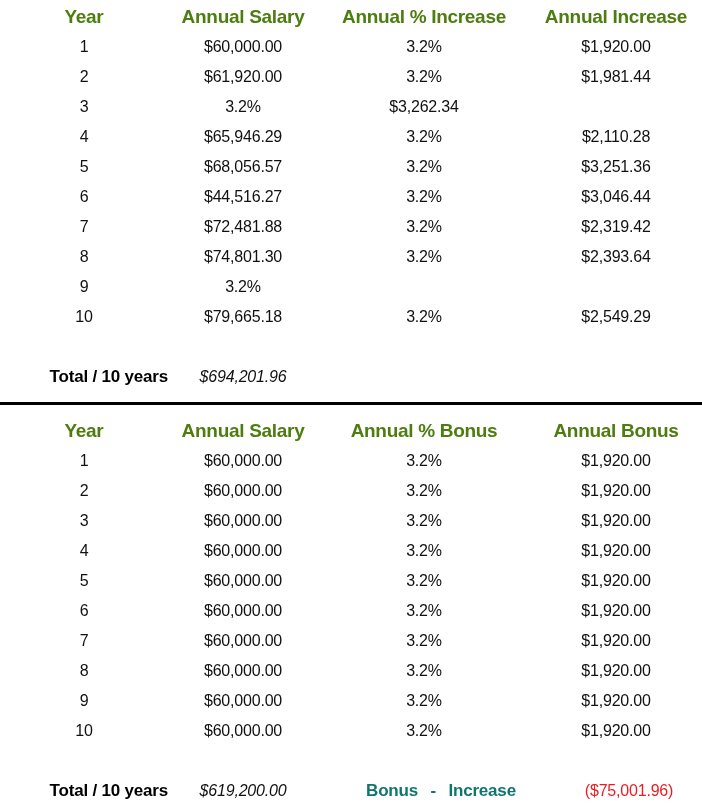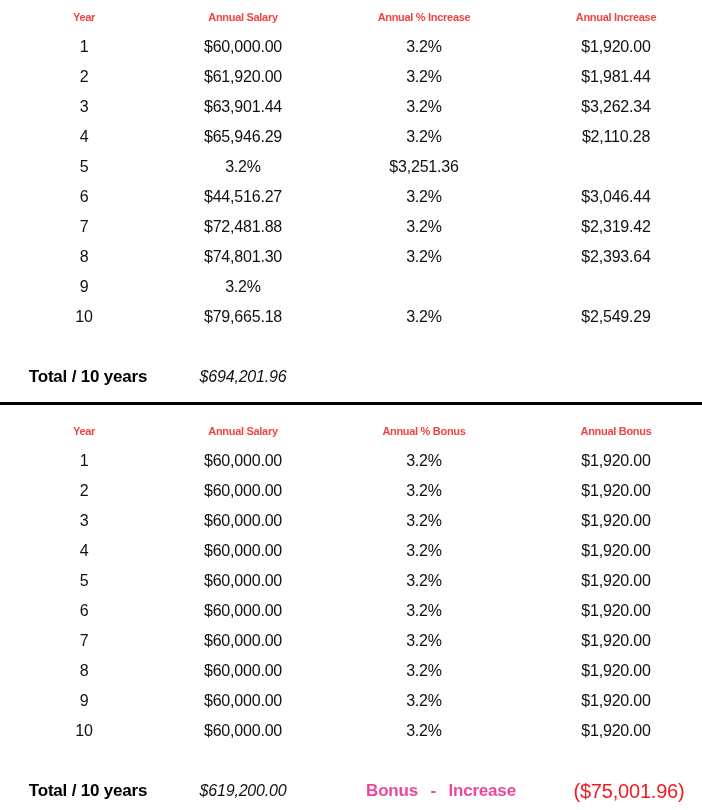--- a/index.html
+++ b/index.html
@@ -26,43 +26,43 @@
   }
   .cell {
     text-align: center;
     font-size: 16px;
     line-height: 30px;
     white-space: nowrap;
     overflow: visible;
   }
   .header-row .cell {
     font-weight: bold;
-    font-size: 11px;
-    color: #ef4444;
+    font-size: 19px;
+    color: #4d7c0f;
     letter-spacing: -0.3px;
   }
   .spacer { height: 30px; }
   .total-row { height: 30px; }
   .total-row .total-label-cell {
-    text-align: center;
+    text-align: right;
     padding-left: 8px;
     font-weight: bold;
     font-size: 17px;
     color: #000000;
   }
   .total-row .total-value-cell { font-size: 16px; font-style: italic; }
   .total-row .diff-label-cell {
     font-weight: bold;
     font-size: 17px;
-    color: #ec4899;
+    color: #0f766e;
     word-spacing: 8px;
     padding-left: 34px;
   }
   .total-row .diff-value-cell {
-    font-size: 20px;
+    font-size: 16px;
     padding-left: 26px;
   }
   .divider {
     height: 3px;
     background: #000000;
     margin-top: 10px;
   }
   .second-section { margin-top: 9px; }
 </style>
 </head>
@@ -85,32 +85,32 @@
           <div class="cell">$1,920.00</div>
         </div>
         <div class="row">
           <div class="cell">2</div>
           <div class="cell">$61,920.00</div>
           <div class="cell">3.2%</div>
           <div class="cell">$1,981.44</div>
         </div>
         <div class="row">
           <div class="cell">3</div>
-          <div class="cell">$63,901.44</div>
           <div class="cell">3.2%</div>
           <div class="cell">$3,262.34</div>
         </div>
         <div class="row">
           <div class="cell">4</div>
           <div class="cell">$65,946.29</div>
           <div class="cell">3.2%</div>
           <div class="cell">$2,110.28</div>
         </div>
         <div class="row">
           <div class="cell">5</div>
+          <div class="cell">$68,056.57</div>
           <div class="cell">3.2%</div>
           <div class="cell">$3,251.36</div>
         </div>
         <div class="row">
           <div class="cell">6</div>
           <div class="cell">$44,516.27</div>
           <div class="cell">3.2%</div>
           <div class="cell">$3,046.44</div>
         </div>
         <div class="row">

